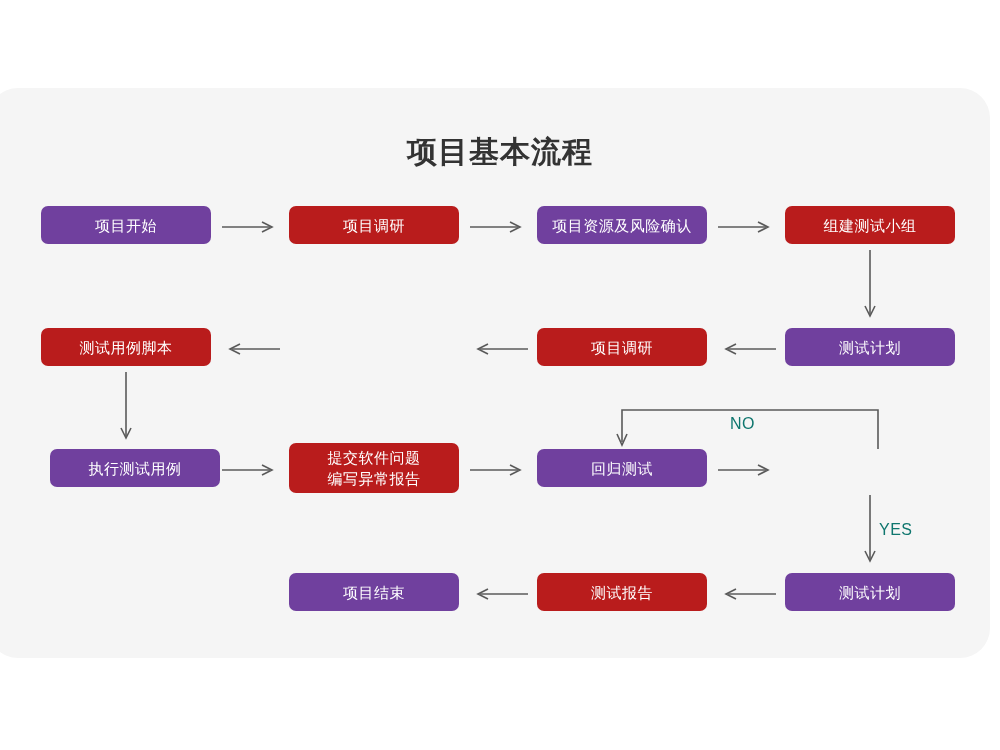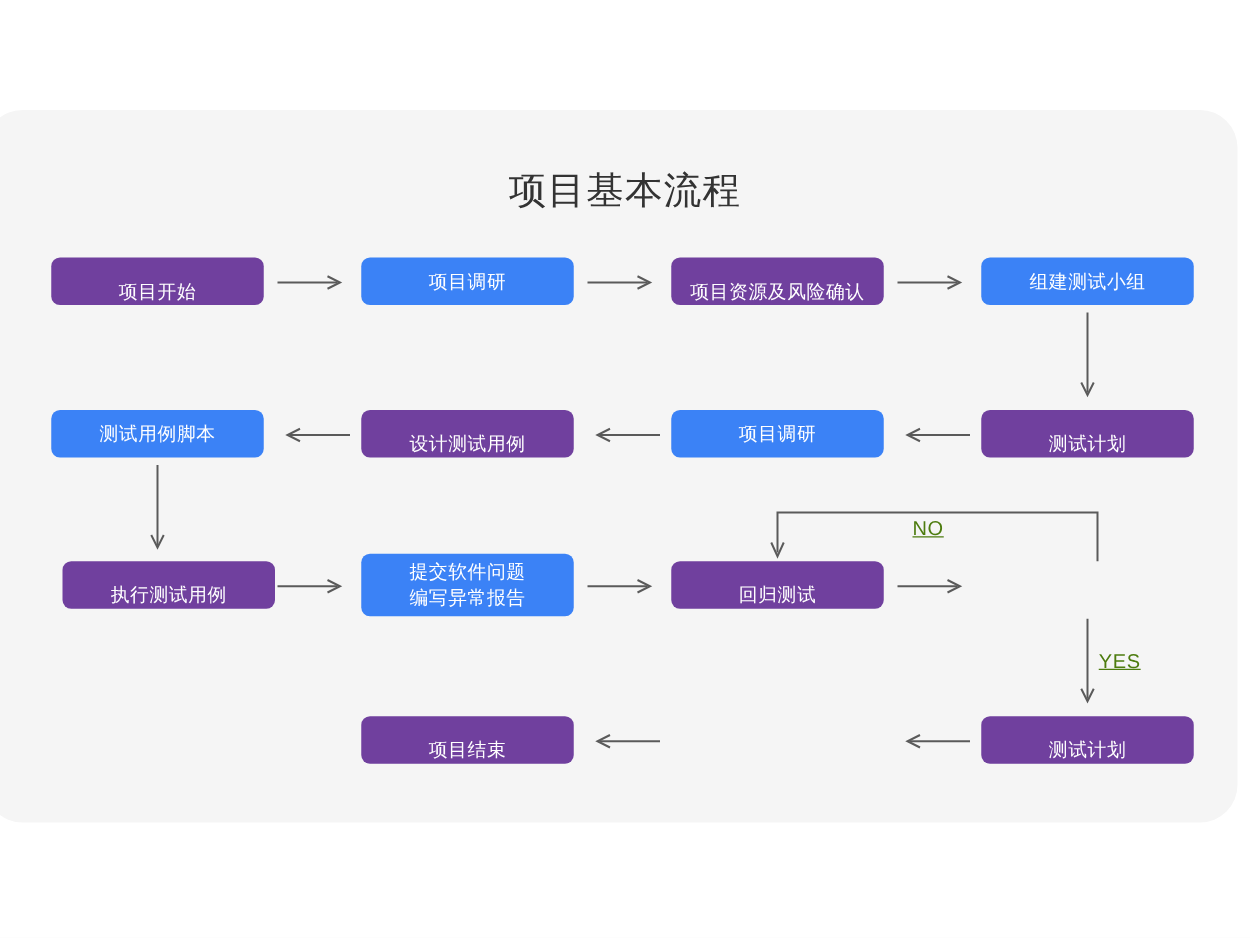--- a/index.html
+++ b/index.html
@@ -29,43 +29,42 @@
   }
   #title {
     position: absolute;
     left: 0;
     top: 132px;
     width: 1000px;
     text-align: center;
     font-size: 30px;
     color: #333333;
     letter-spacing: 1px;
-    font-weight: 400;
+    font-weight: 700;
   }
   .node {
     position: absolute;
     box-sizing: border-box;
     border-radius: 7px;
     display: flex;
     align-items: center;
     justify-content: center;
     text-align: center;
     font-size: 15px;
     line-height: 21px;
     color: #ffffff;
     letter-spacing: 0.5px;
     width: 170px;
     height: 38px;
   }
   .node.purple {
     background: #70409e;
-    align-items: flex-end;
   }
   .node.gray {
-    background: #3b82f6;
+    background: #b91c1c;
   }
   .node.tall {
     height: 50px;
   }
   .node .lines {
     display: block;
   }
   
   .h-arrow {
     position: absolute;
@@ -77,23 +76,22 @@
     width: 12px;
     display: block;
   }
   .loop {
     position: absolute;
     display: block;
   }
   .edge-label {
     position: absolute;
     font-size: 16px;
-    color: #4d7c0f;
+    color: #0f766e;
     letter-spacing: 0.5px;
-    text-decoration: underline;
   }
   svg { overflow: visible; }
   .ln { stroke: #5a5a5a; stroke-width: 1.6; fill: none; }
   .hd { fill: none; stroke: #5a5a5a; stroke-width: 1.6; }
 </style>
 </head>
 <body>
 
 <div id="stage">
 
@@ -149,23 +147,20 @@
     <span>测试用例脚本</span>
   </div>
 
   <div class="h-arrow" style="left:224px; top:341px; width:56px;">
     <svg width="56" height="12" viewBox="0 0 56 12">
       <path class="ln" d="M56 6 H8"></path>
       <path class="hd" d="M16 1 L6 6 L16 11"></path>
     </svg>
   </div>
 
-  <div class="node purple" style="left:289px; top:328px;">
-    <span>设计测试用例</span>
-  </div>
 
   <div class="h-arrow" style="left:472px; top:341px; width:56px;">
     <svg width="56" height="12" viewBox="0 0 56 12">
       <path class="ln" d="M56 6 H8"></path>
       <path class="hd" d="M16 1 L6 6 L16 11"></path>
     </svg>
   </div>
 
   <div class="node gray" style="left:537px; top:328px;">
     <span>项目调研</span>
@@ -246,20 +241,23 @@
     <span>项目结束</span>
   </div>
 
   <div class="h-arrow" style="left:472px; top:586px; width:56px;">
     <svg width="56" height="12" viewBox="0 0 56 12">
       <path class="ln" d="M56 6 H8"></path>
       <path class="hd" d="M16 1 L6 6 L16 11"></path>
     </svg>
   </div>
 
+  <div class="node gray" style="left:537px; top:573px;">
+    <span>测试报告</span>
+  </div>
 
   <div class="h-arrow" style="left:720px; top:586px; width:56px;">
     <svg width="56" height="12" viewBox="0 0 56 12">
       <path class="ln" d="M56 6 H8"></path>
       <path class="hd" d="M16 1 L6 6 L16 11"></path>
     </svg>
   </div>
 
   <div class="node purple" style="left:785px; top:573px;">
     <span>测试计划</span>

